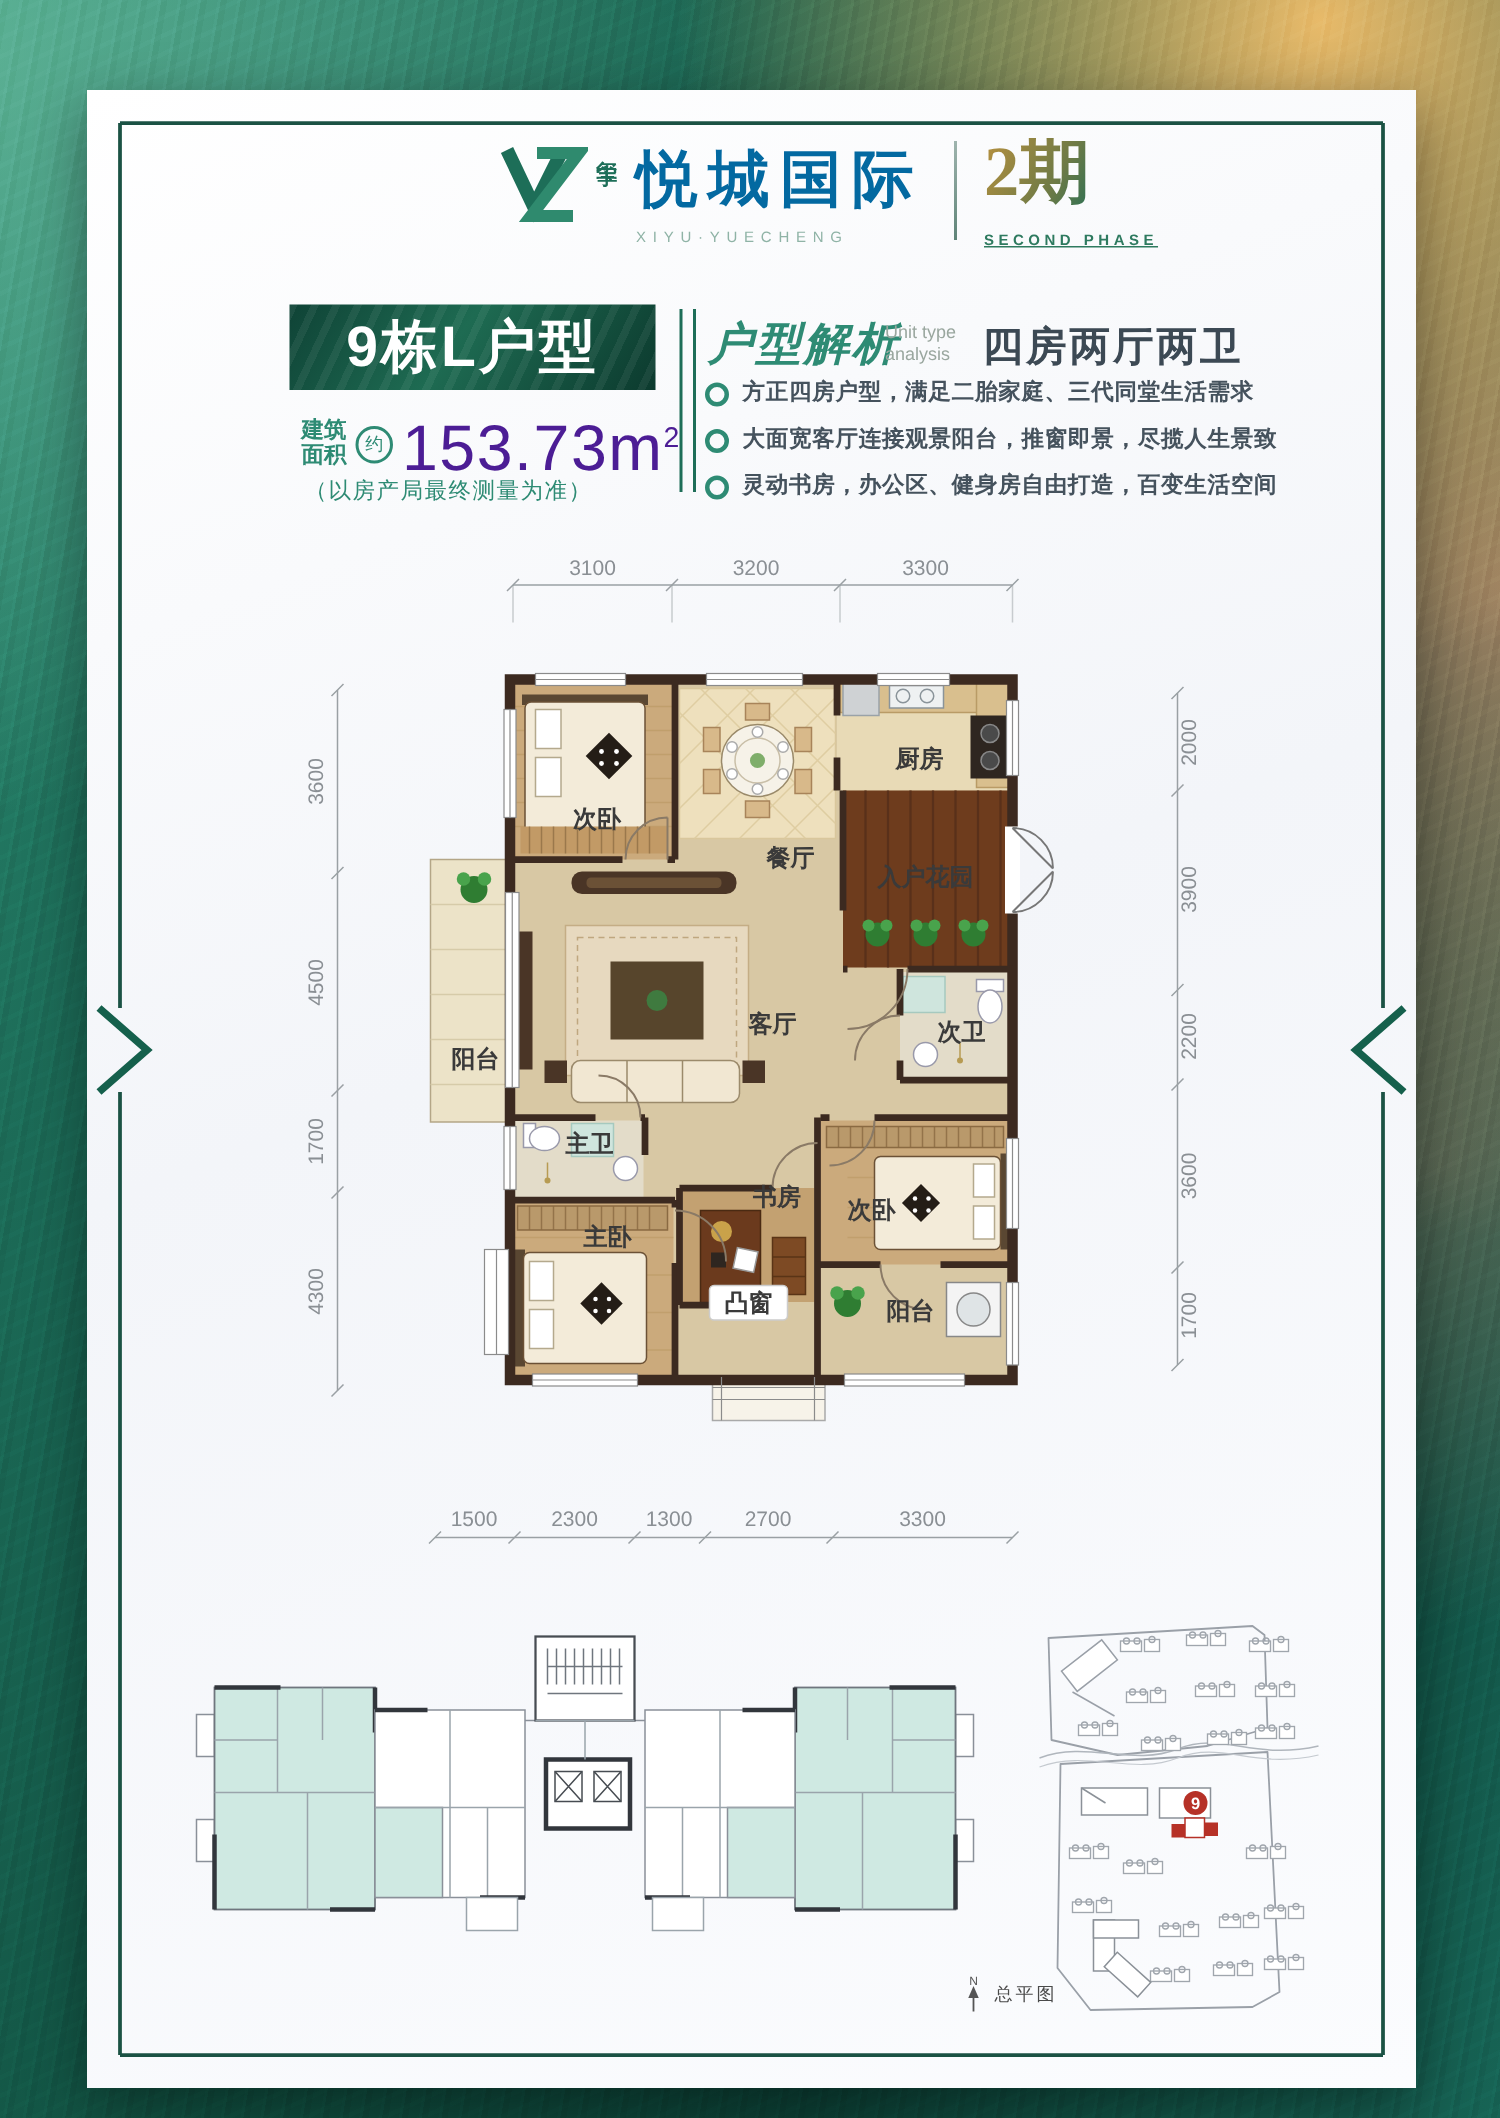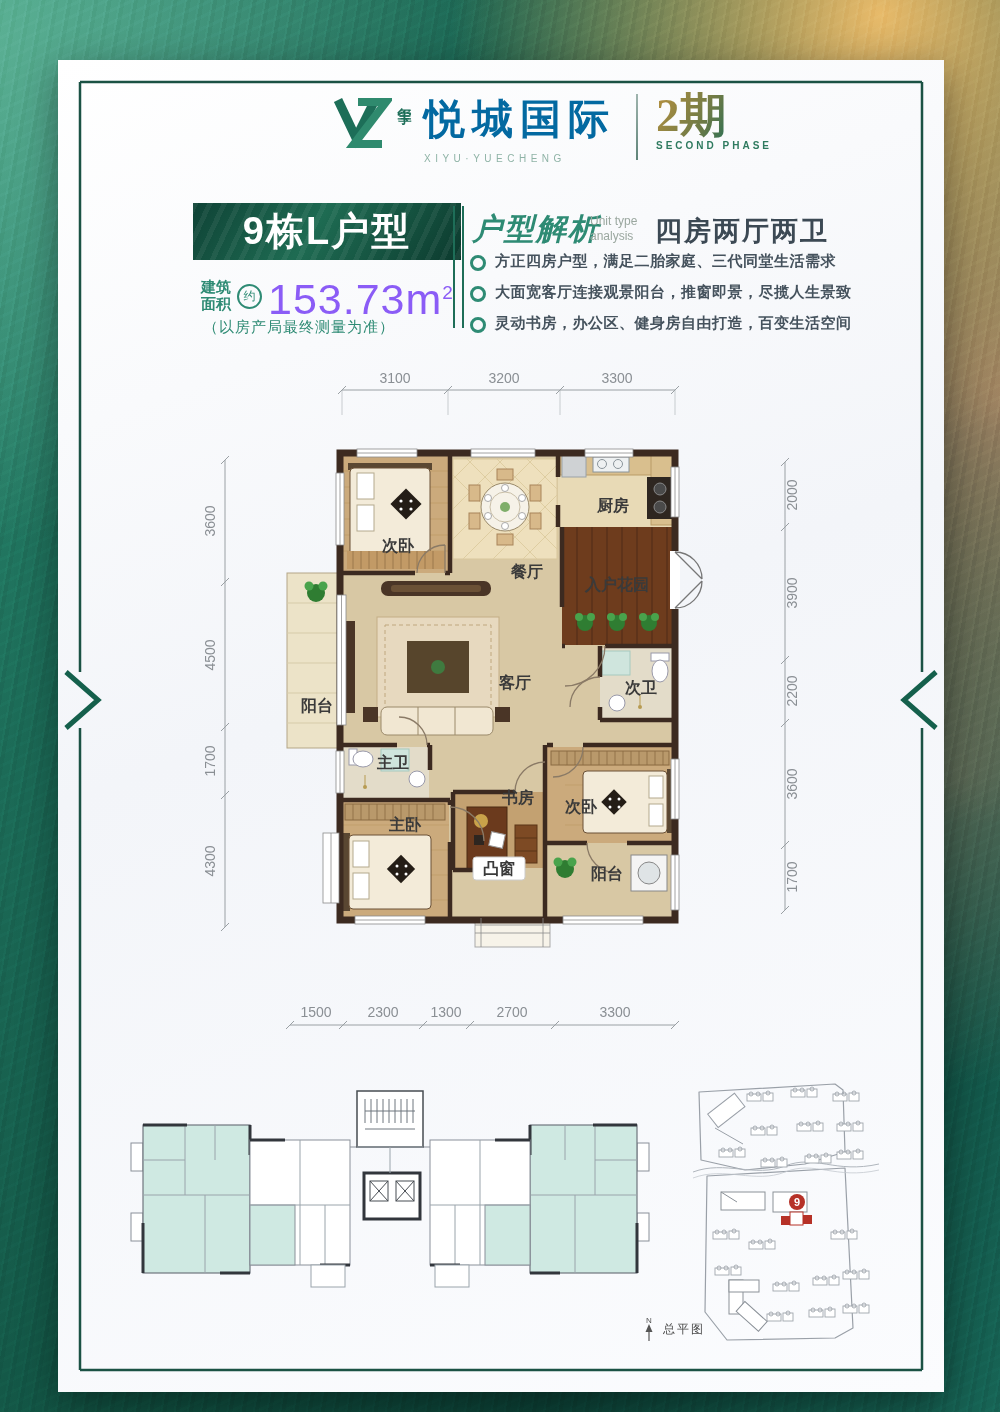--- a/index.html
+++ b/index.html
@@ -23,31 +23,31 @@
     box-shadow:0 12px 36px rgba(0,0,0,.4);}
   .abs{position:absolute;}
   
   .brand-vert{writing-mode:vertical-rl;font-size:14px;letter-spacing:2px;color:#1d6e58;font-weight:bold;}
   .brand-name{font-size:41px;font-weight:bold;color:#0369a1;letter-spacing:7px;}
   .brand-sub{font-size:10px;letter-spacing:4.5px;color:#8fb3a6;margin-top:6px;}
   .logo-divider{width:2px;height:66px;background:linear-gradient(#9fb4ae,#5f8478);}
   .phase-main{font-size:47px;font-weight:bold;font-family:"Liberation Serif","DejaVu Serif",serif;
     background:linear-gradient(120deg,#b8913f 0%,#6d7a46 45%,#1d6e58 75%);
     -webkit-background-clip:text;background-clip:text;color:transparent;line-height:1;}
-  .phase-sub{font-size:10px;letter-spacing:3px;color:#2e7a5f;font-weight:bold;margin-top:1px;}
+  .phase-sub{font-size:10px;letter-spacing:3px;color:#2e7a5f;font-weight:bold;margin-top:16px;text-decoration:underline;}
   
-  .title-block{left:193px;top:203px;width:268px;height:57px;display:flex;align-items:center;justify-content:center;
+  .title-block{left:193px;top:203px;width:244px;height:57px;display:flex;align-items:center;justify-content:center;
     background:linear-gradient(125deg,#0f4336 0%,#1e6b52 45%,#0c3a2e 100%);}
   .title-block:after{content:"";position:absolute;inset:0;
     background:repeating-linear-gradient(115deg, rgba(255,255,255,.06) 0 5px, transparent 5px 13px);}
   .title-text{color:#fff;font-size:38px;font-weight:bold;letter-spacing:2px;position:relative;z-index:1;}
   .area-prefix{font-size:15px;line-height:1.15;font-weight:bold;color:#2e8b74;}
   .area-approx{width:21px;height:21px;border:2px solid #2e8b74;border-radius:50%;color:#2e8b74;
     font-size:12px;display:flex;align-items:center;justify-content:center;}
-  .area-value{font-size:43px;color:#8b5cf6;letter-spacing:1px;line-height:1;text-align:center;}
+  .area-value{font-size:43px;color:#4c1d95;letter-spacing:1px;line-height:1;text-align:center;}
   .area-value sup{font-size:19px;}
   .area-note{font-size:15px;color:#2e8b74;letter-spacing:1px;}
   .v-divider{left:453px;top:206px;width:7px;height:122px;
     border-left:2px solid #1e6e58;border-right:2px solid #1e6e58;}
   .analysis-title{font-size:30px;font-weight:bold;color:#2e8b74;letter-spacing:2px;}
   .analysis-sub{font-size:12px;color:#9aa79f;line-height:1.25;}
   .layout-summary{font-size:27px;font-weight:bold;color:#3c4954;letter-spacing:2px;}
   .bullet{display:flex;align-items:flex-start;gap:9px;}
   .ring{width:10px;height:10px;border:3px solid #2e8b74;border-radius:50%;margin-top:3px;flex:none;}
   .bullet-text{font-size:15px;color:#45525d;letter-spacing:.5px;font-weight:bold;}

